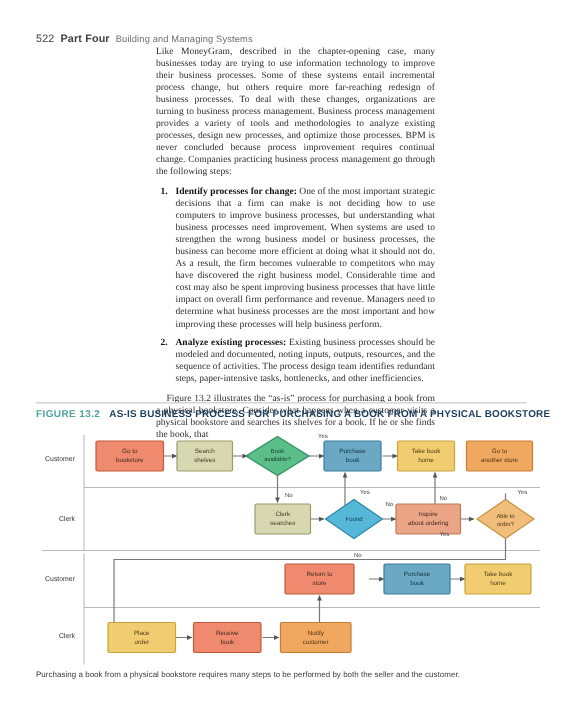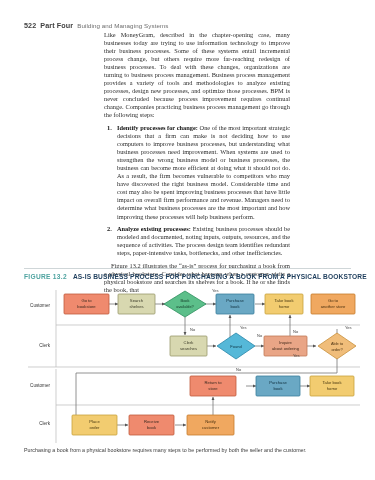--- a/index.html
+++ b/index.html
@@ -11,21 +11,21 @@
   }
   .page{position:relative;width:375px;height:480px;}
 
   
   .runhead{
     position:absolute;left:24px;top:21px;
     display:flex;align-items:baseline;gap:4px;
     font-family:"Liberation Sans", sans-serif;
     white-space:nowrap;
   }
-  .rh-num{font-size:7.2px;font-weight:700;color:#3f3f3f;letter-spacing:.1px;}
+  .rh-num{font-size:7.2px;font-weight:400;color:#3f3f3f;letter-spacing:.1px;}
   .rh-part{font-size:7.2px;font-weight:700;color:#3f3f3f;letter-spacing:.1px;}
   .rh-sub{font-size:6.2px;font-weight:400;color:#6c6c6c;letter-spacing:.1px;}
 
   
   .col{position:absolute;left:104px;top:31px;width:186px;}
   h1.chapter{
     font-family:"Liberation Sans", sans-serif;
     font-size:11.4px;font-weight:700;color:#e8741b;
     letter-spacing:.25px;margin:0 0 6px 0;line-height:1.1;
   }

